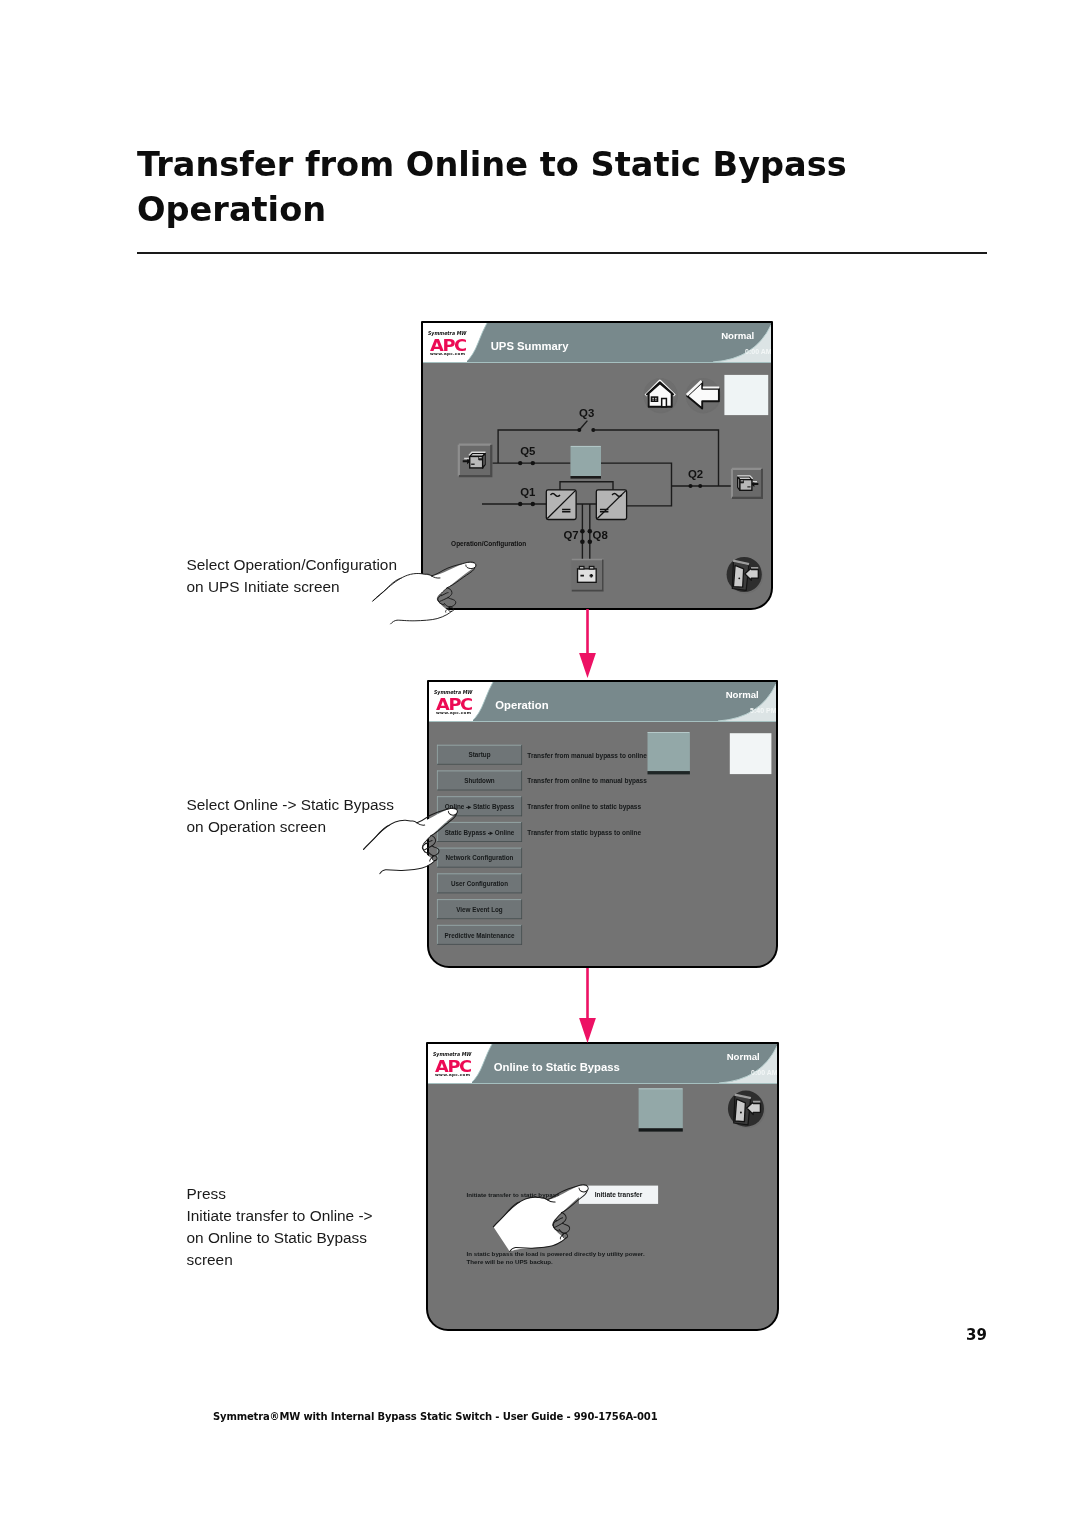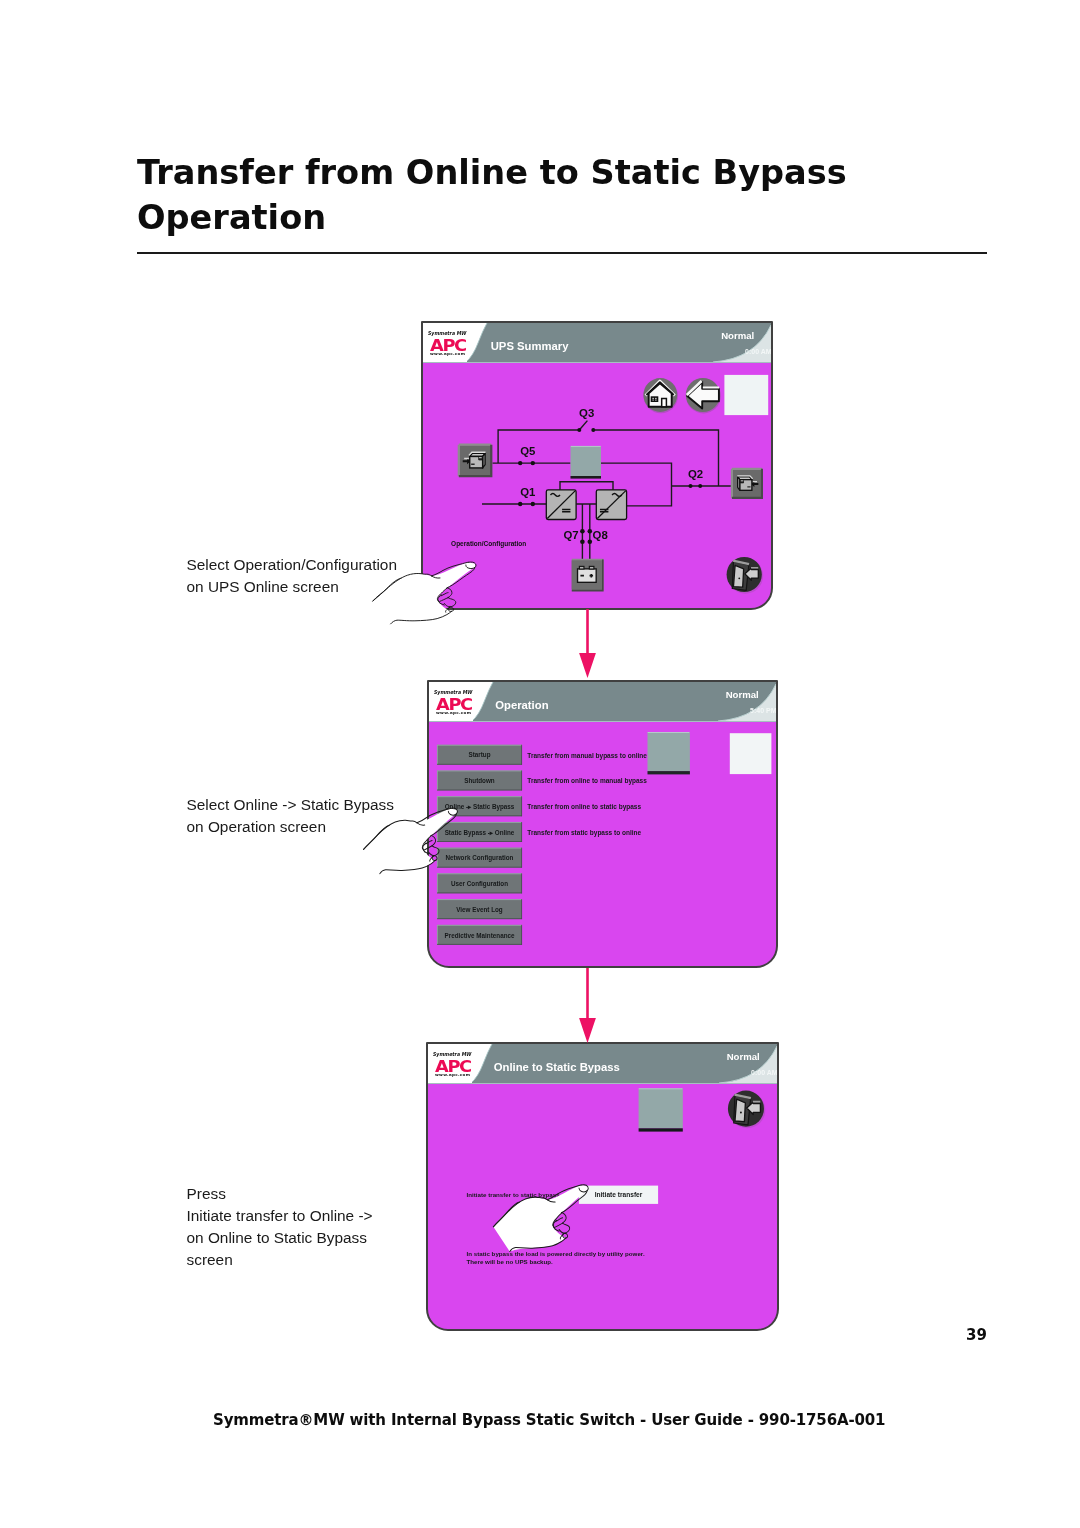--- a/index.html
+++ b/index.html
@@ -1,39 +1,39 @@
 <!DOCTYPE html>
 <html><head>
 <meta charset="utf-8">
 <style>
   html,body{margin:0;padding:0;}
   body{width:1080px;height:1528px;background:#ffffff;overflow:hidden;
        font-family:"Liberation Sans",sans-serif;}
   .page{position:relative;width:1080px;height:1528px;background:#fff;}
 
   
-  .h1{position:absolute;left:137px;top:150px;width:900px;
+  .h1{position:absolute;left:137px;top:142px;width:900px;
       font-family:"DejaVu Sans",sans-serif;font-weight:bold;font-size:33.6px;
       line-height:45px;letter-spacing:0px;color:#0d0d0d;}
   .rule{position:absolute;left:137px;top:252px;width:850px;height:2px;background:#1a1a1a;}
   .intro{position:absolute;left:182px;top:277px;font-family:"Liberation Serif",serif;
          font-size:19.9px;color:#000;white-space:nowrap;}
 
   
   .callout{position:absolute;font-family:"Liberation Sans",sans-serif;font-size:15.4px;
            line-height:22.2px;color:#1a1a1a;white-space:pre;}
 
   
-  .screen{position:absolute;background:#d946ef;border:2px solid #404040;z-index:1;
+  .screen{position:absolute;background:#737373;border:2px solid #000000;z-index:1;
           border-radius:1px 1px 22px 22px;box-sizing:border-box;}
   .scr-body{position:absolute;left:0;top:0;width:100%;height:100%;overflow:hidden;
             border-radius:0 0 20px 20px;}
 
   .foot-txt{position:absolute;left:213px;top:1411px;font-family:"DejaVu Sans",sans-serif;
-            font-weight:bold;font-size:15px;color:#0d0d0d;letter-spacing:-0.15px;}
+            font-weight:bold;font-size:10px;color:#0d0d0d;letter-spacing:-0.15px;}
   .foot-pg{position:absolute;left:966px;top:1326px;font-family:"DejaVu Sans",sans-serif;
            font-weight:bold;font-size:15px;color:#0d0d0d;}
 
   
   .hdrbar{position:absolute;left:0;top:0;height:39px;width:100%;background:#78898c;}
   .logobox{position:absolute;left:0;top:0;width:44px;height:39px;background:#fff;z-index:3;}
   .sym{position:absolute;left:5.1px;top:10.4px;font-family:"DejaVu Sans",sans-serif;font-weight:bold;
        font-style:italic;font-size:10px;color:#111;white-space:nowrap;line-height:0;
        transform:scale(0.468,0.50);transform-origin:0 0;}
   .apc{position:absolute;left:6.5px;top:23.4px;font-family:"DejaVu Sans",sans-serif;font-weight:bold;
@@ -339,21 +339,21 @@
      <text x="190.5" y="113.4" font-family="Liberation Sans, sans-serif" font-weight="bold" font-size="6.6" fill="#16191a" text-anchor="middle">Initiate transfer</text>
    </g>
           <text x="38.5" y="113.3" font-family="Liberation Sans, sans-serif" font-weight="bold" font-size="6.2" fill="#16191a">Initiate transfer to static bypass</text>
           <text x="38.5" y="172.4" font-family="Liberation Sans, sans-serif" font-weight="bold" font-size="6.2" fill="#16191a">In static bypass the load is powered directly by utility power.</text>
           <text x="38.5" y="179.5" font-family="Liberation Sans, sans-serif" font-weight="bold" font-size="6.2" fill="#16191a">There will be no UPS backup.</text>
         </svg>
     </div>
   </div>
 
   <div class="callout" style="left:186.5px;top:554px;">Select Operation/Configuration
-on UPS Online screen</div>
+on UPS Initiate screen</div>
   <div class="callout" style="left:186.5px;top:1182.5px;">Press
 Initiate transfer to Online -&gt;
 on Online to Static Bypass
 screen</div>
   <div class="callout" style="left:186.5px;top:794px;">Select Online -&gt; Static Bypass
 on Operation screen</div>
 
   <svg id="overlay" width="1080" height="1528" viewBox="0 0 1080 1528" style="position:absolute;left:0;top:0;pointer-events:none;z-index:20;">
       <g>
       <path d="M587.5 609 L587.5 655" stroke="#ed1164" stroke-width="2.6" fill="none"></path>

